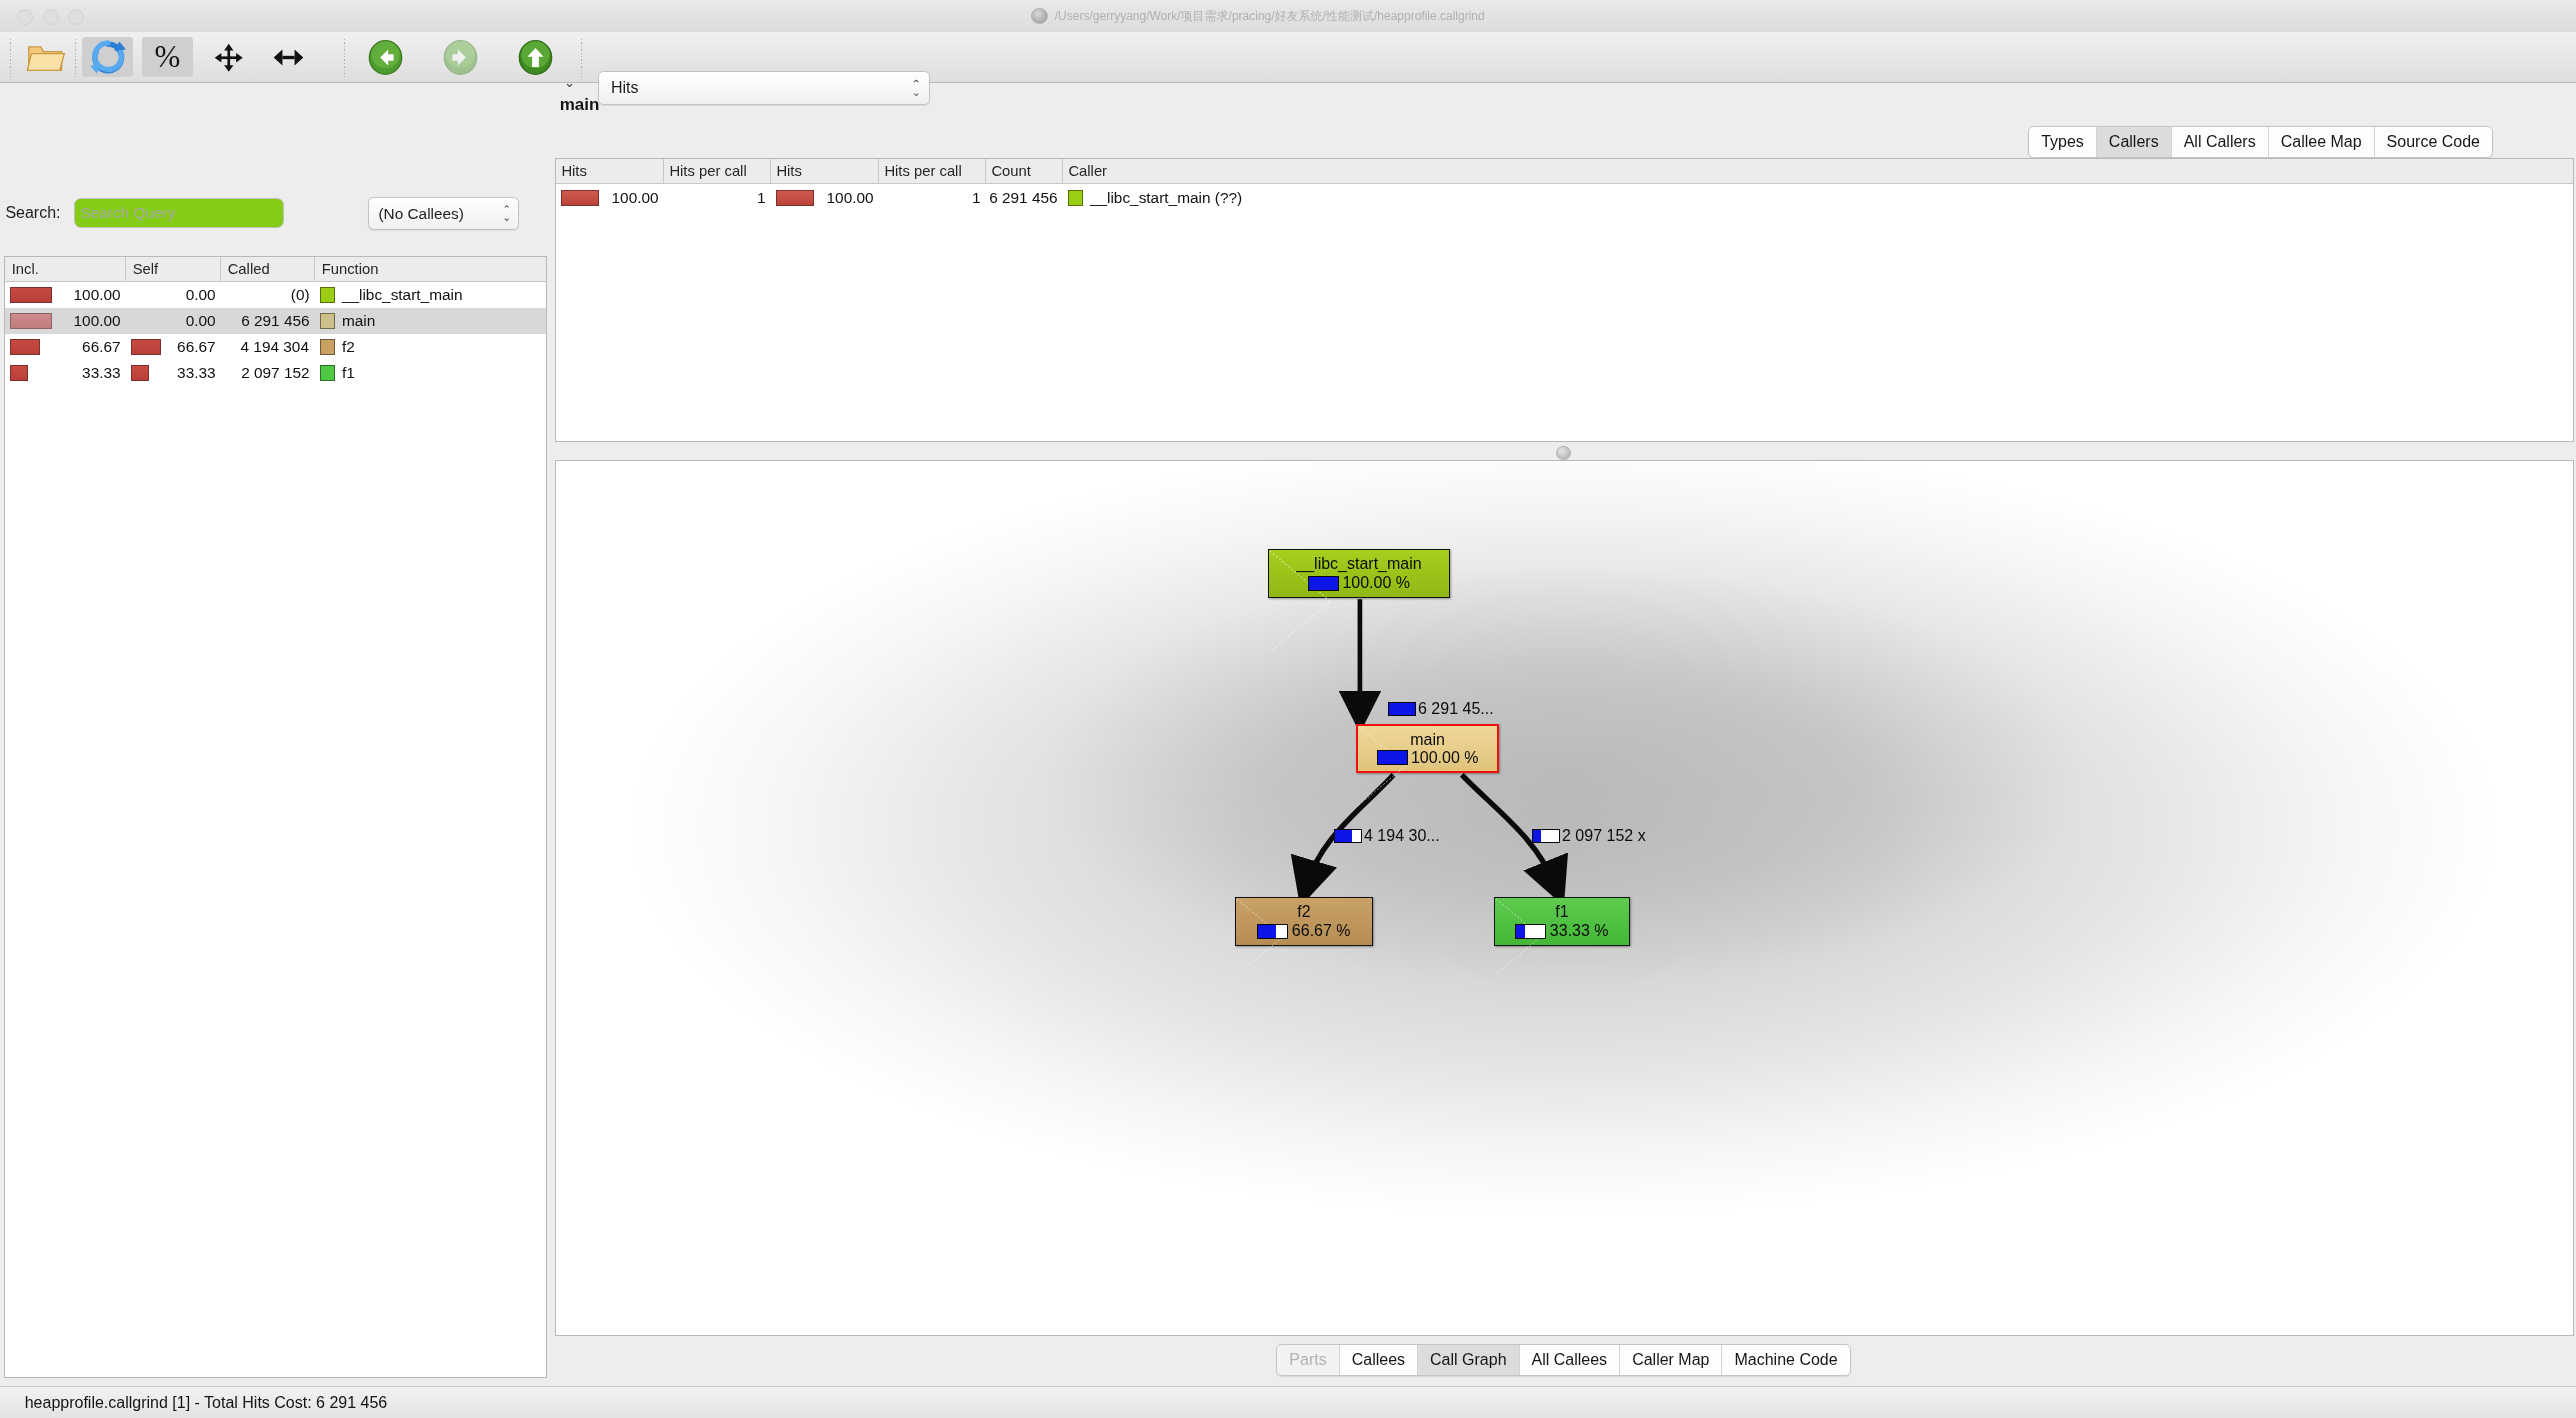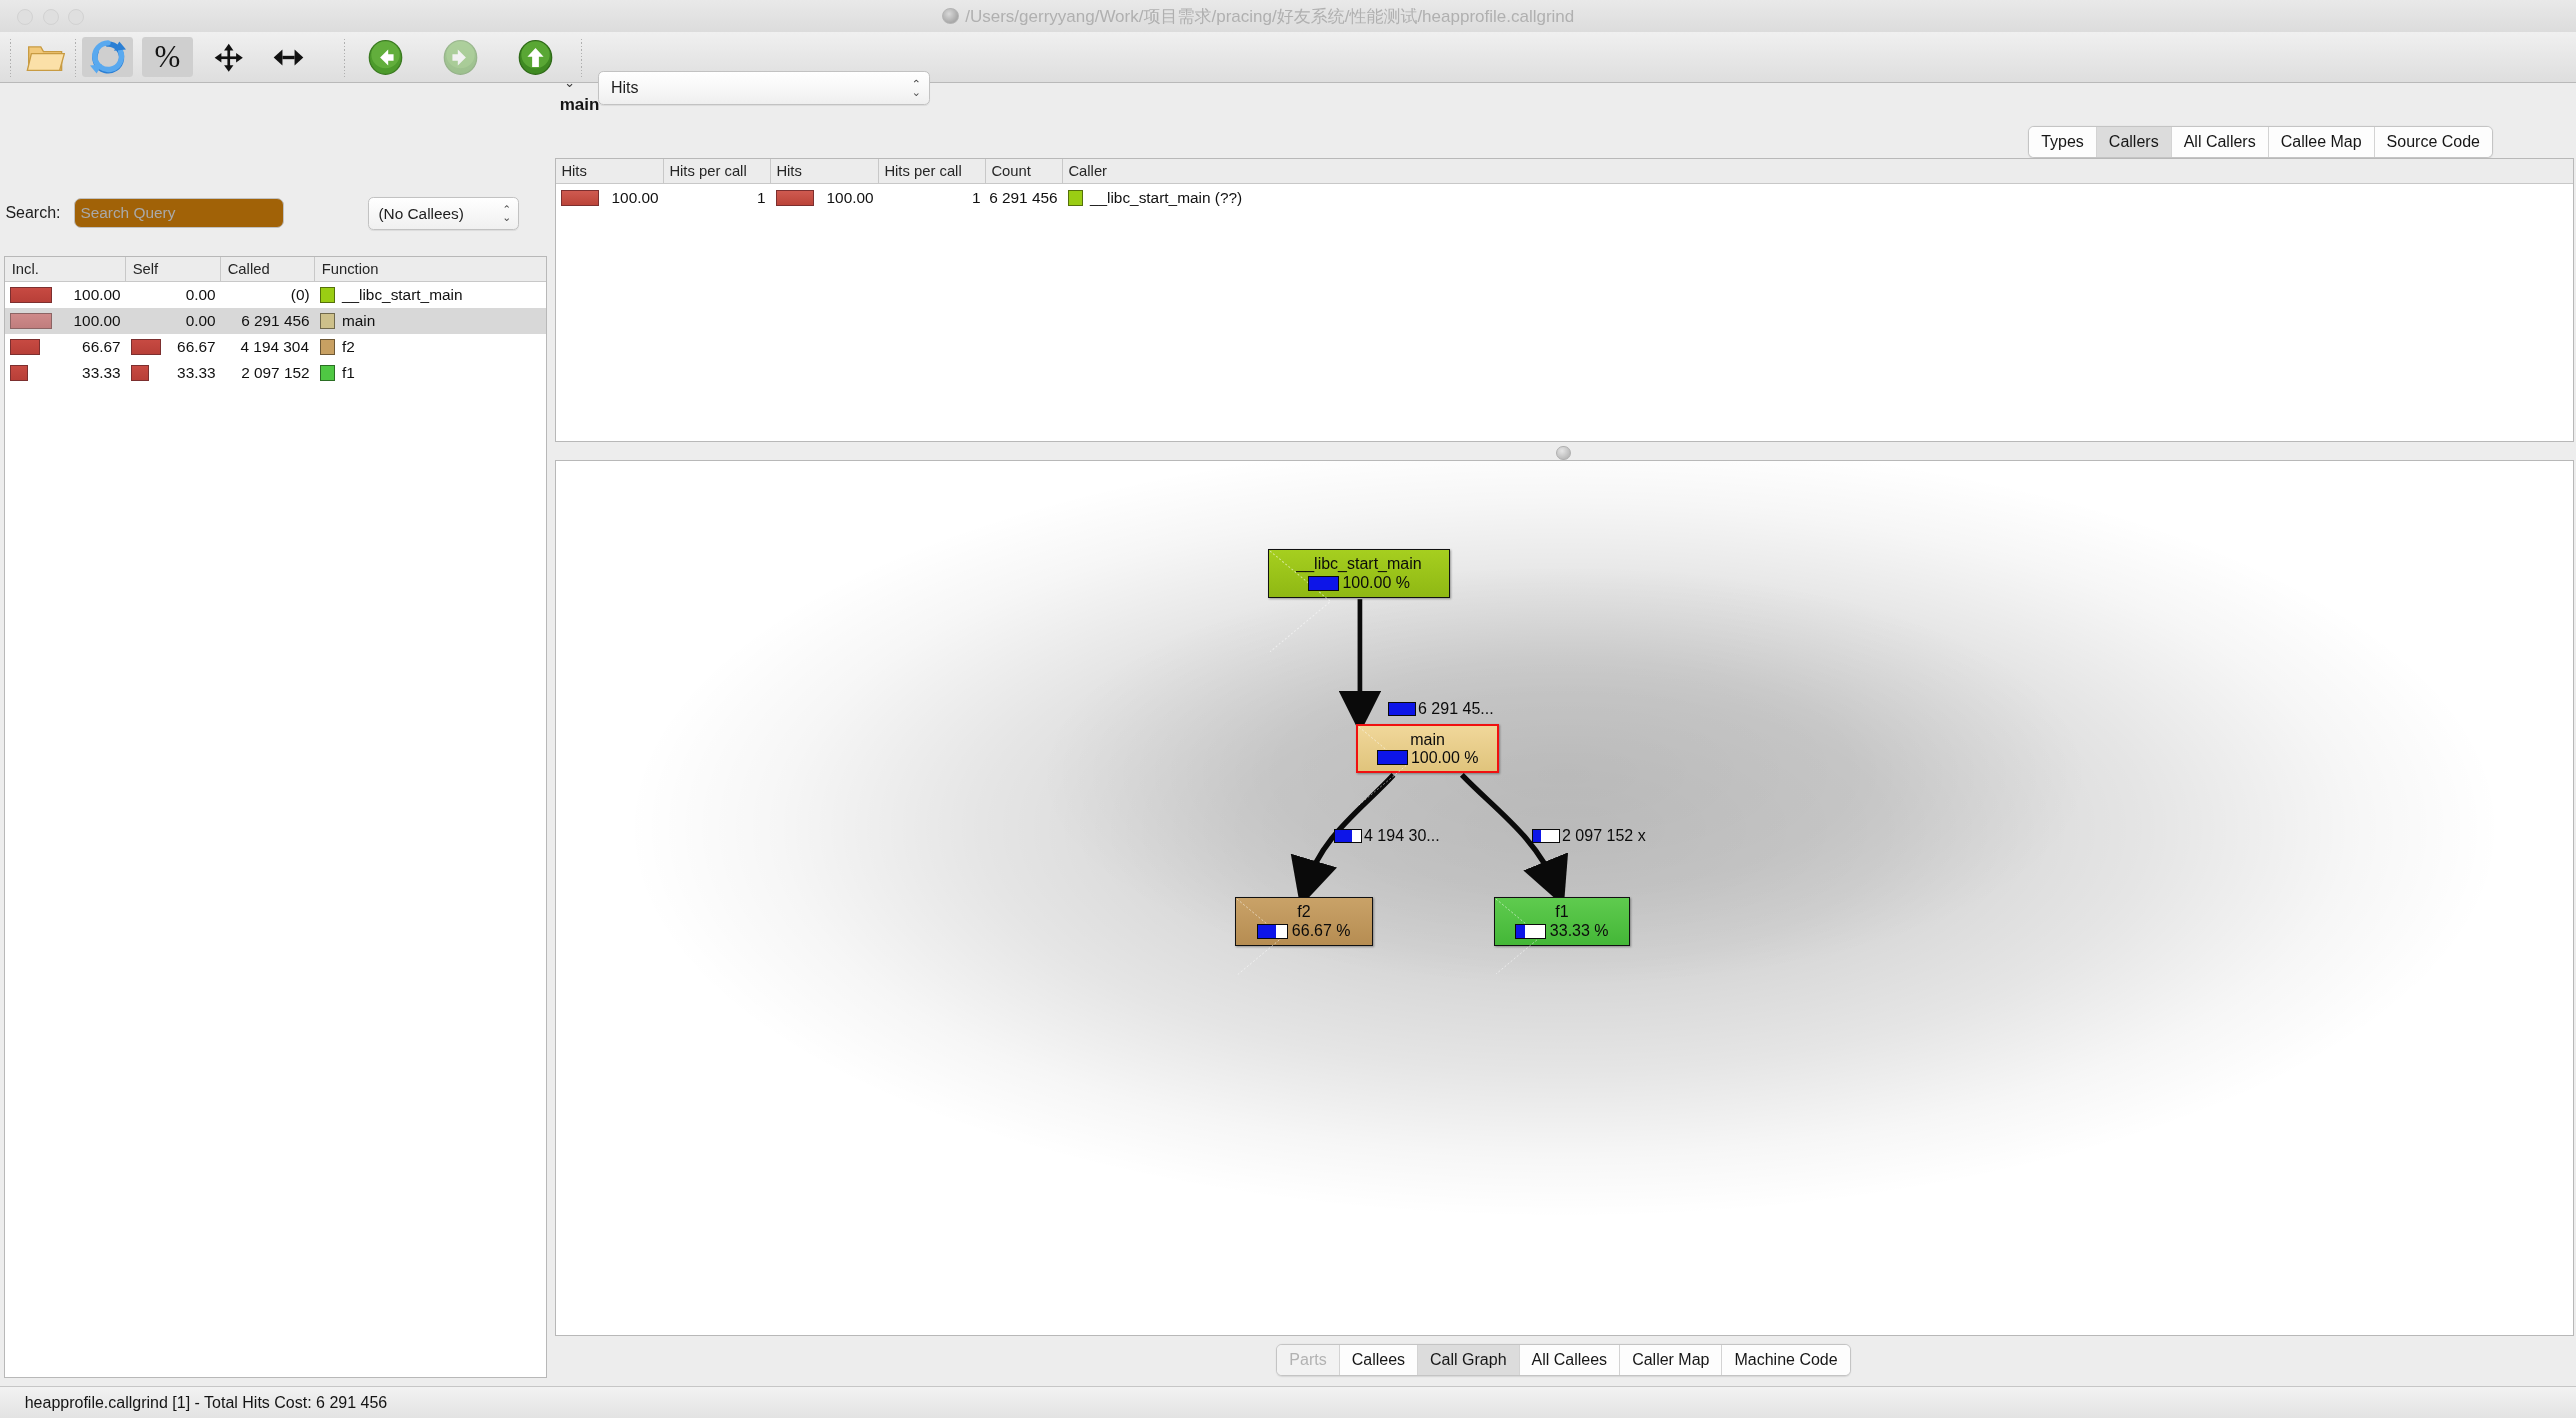--- a/index.html
+++ b/index.html
@@ -16,21 +16,21 @@
   .titlebar{
     position:absolute;left:0;top:0;width:2576px;height:32px;
     background:linear-gradient(to bottom,#e9e9e9 0%,#dcdcdc 100%);
     border-bottom:0.7px solid #c6c6c6;
   }
   .tl-dots{position:absolute;left:17.4px;top:9.4px;display:flex;gap:9.4px;}
   .tl-dot{width:14px;height:14px;border-radius:50%;background:#dfdfdf;border:0.7px solid #d2d2d2;}
   .tl-title{
     position:absolute;left:0;top:0;width:2516px;height:32px;
     display:flex;align-items:center;justify-content:center;gap:6.7px;
-    font-size:17px;color:#b0b0b0;letter-spacing:0px;
+    font-size:12px;color:#b0b0b0;letter-spacing:0px;
   }
   .tl-icon{
     width:14.8px;height:14.8px;border-radius:50%;
     background:radial-gradient(circle at 40% 35%,#d9d9d9,#a8a8a8 70%);
     border:0.7px solid #b5b5b5;flex:none;
   }
 
   
   .toolbar{
     position:absolute;left:0;top:32px;width:2576px;height:50px;
@@ -71,21 +71,21 @@
   .dock-btns{position:absolute;left:4px;top:4px;display:flex;gap:4px;}
   .dock-btn{width:20px;height:20px;border-radius:50%;
     background:radial-gradient(circle at 40% 32%,#8f8f8f,#4c4c4c 75%);
     display:flex;align-items:center;justify-content:center;color:#fff;font-size:11.4px;font-weight:bold;}
   .dock-btn svg{display:block;}
 
   .searchrow{position:absolute;left:0;top:110px;width:551px;height:40px;}
   .slabel{position:absolute;left:5.4px;top:10.7px;font-size:16px;color:#1d1d1d;}
   .sinput{
     position:absolute;left:74px;top:5.4px;width:208px;height:28px;
-    background:#a16207;border:0.7px solid #c0c0c0;border-radius:7px;
+    background:#84cc16;border:0.7px solid #c0c0c0;border-radius:7px;
     display:flex;align-items:center;
   }
   .sinput input{
     border:none;outline:none;background:transparent;width:100%;
     font-family:"Liberation Sans",sans-serif;font-size:15.4px;color:#1d1d1d;
     padding:0 5.4px;
   }
   .sinput input::placeholder{color:#a9a9a9;}
   .grouping{
     position:absolute;left:368px;top:4px;width:149px;height:31px;

